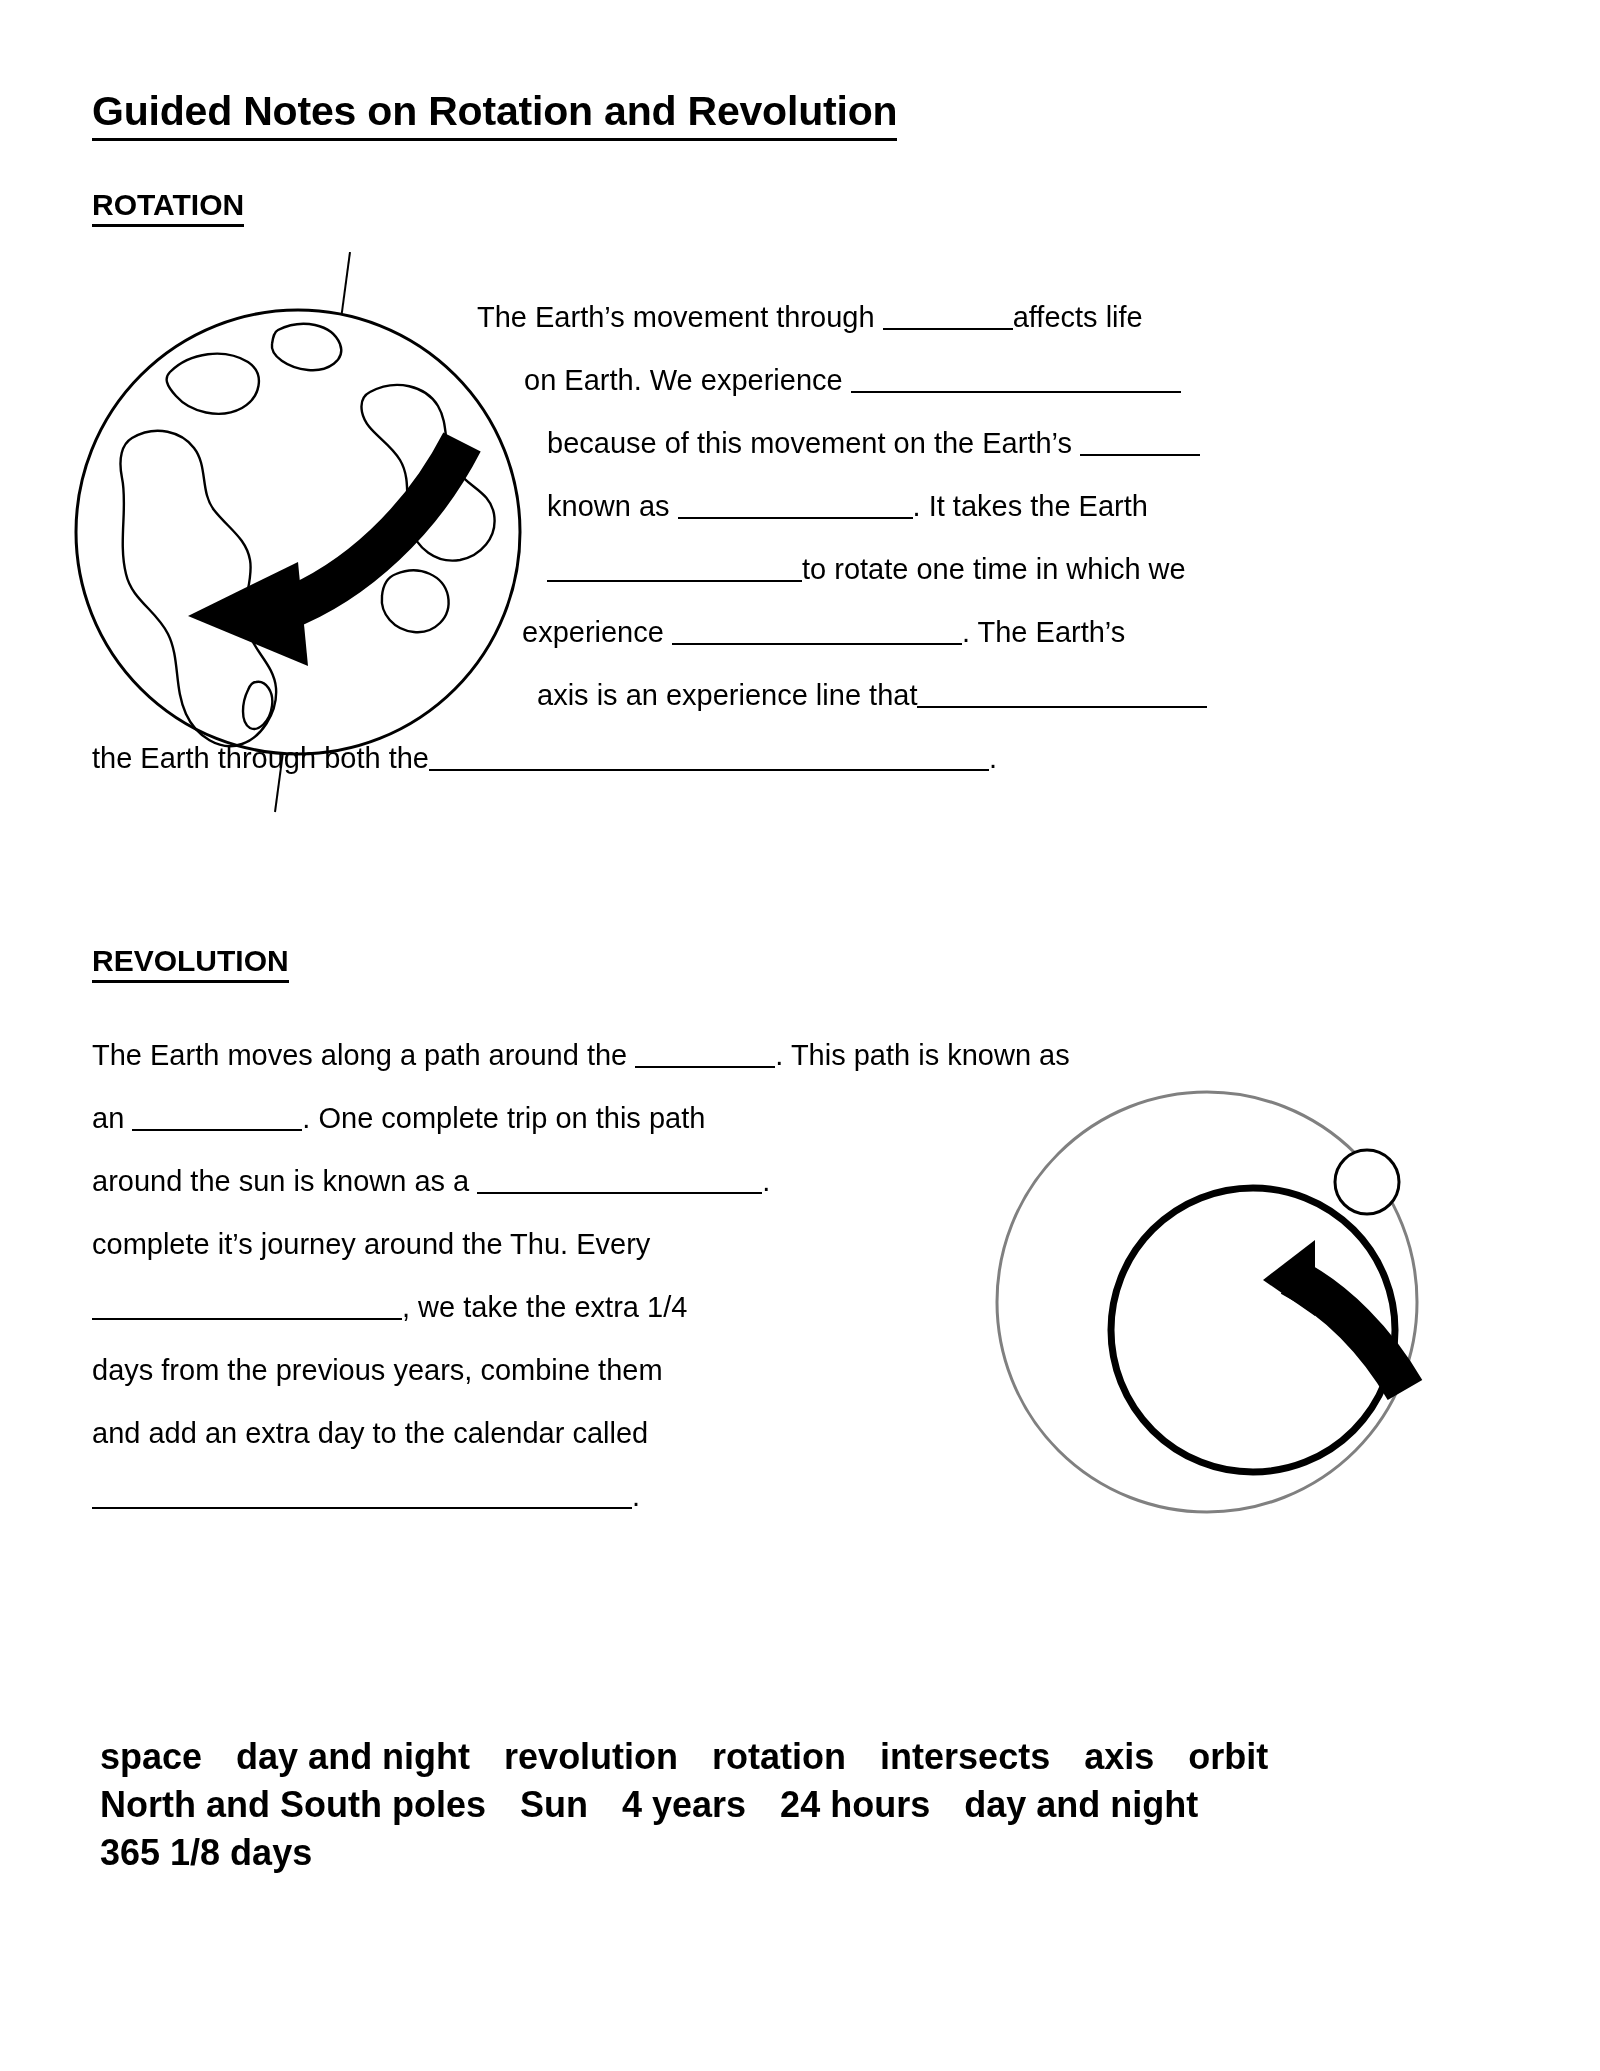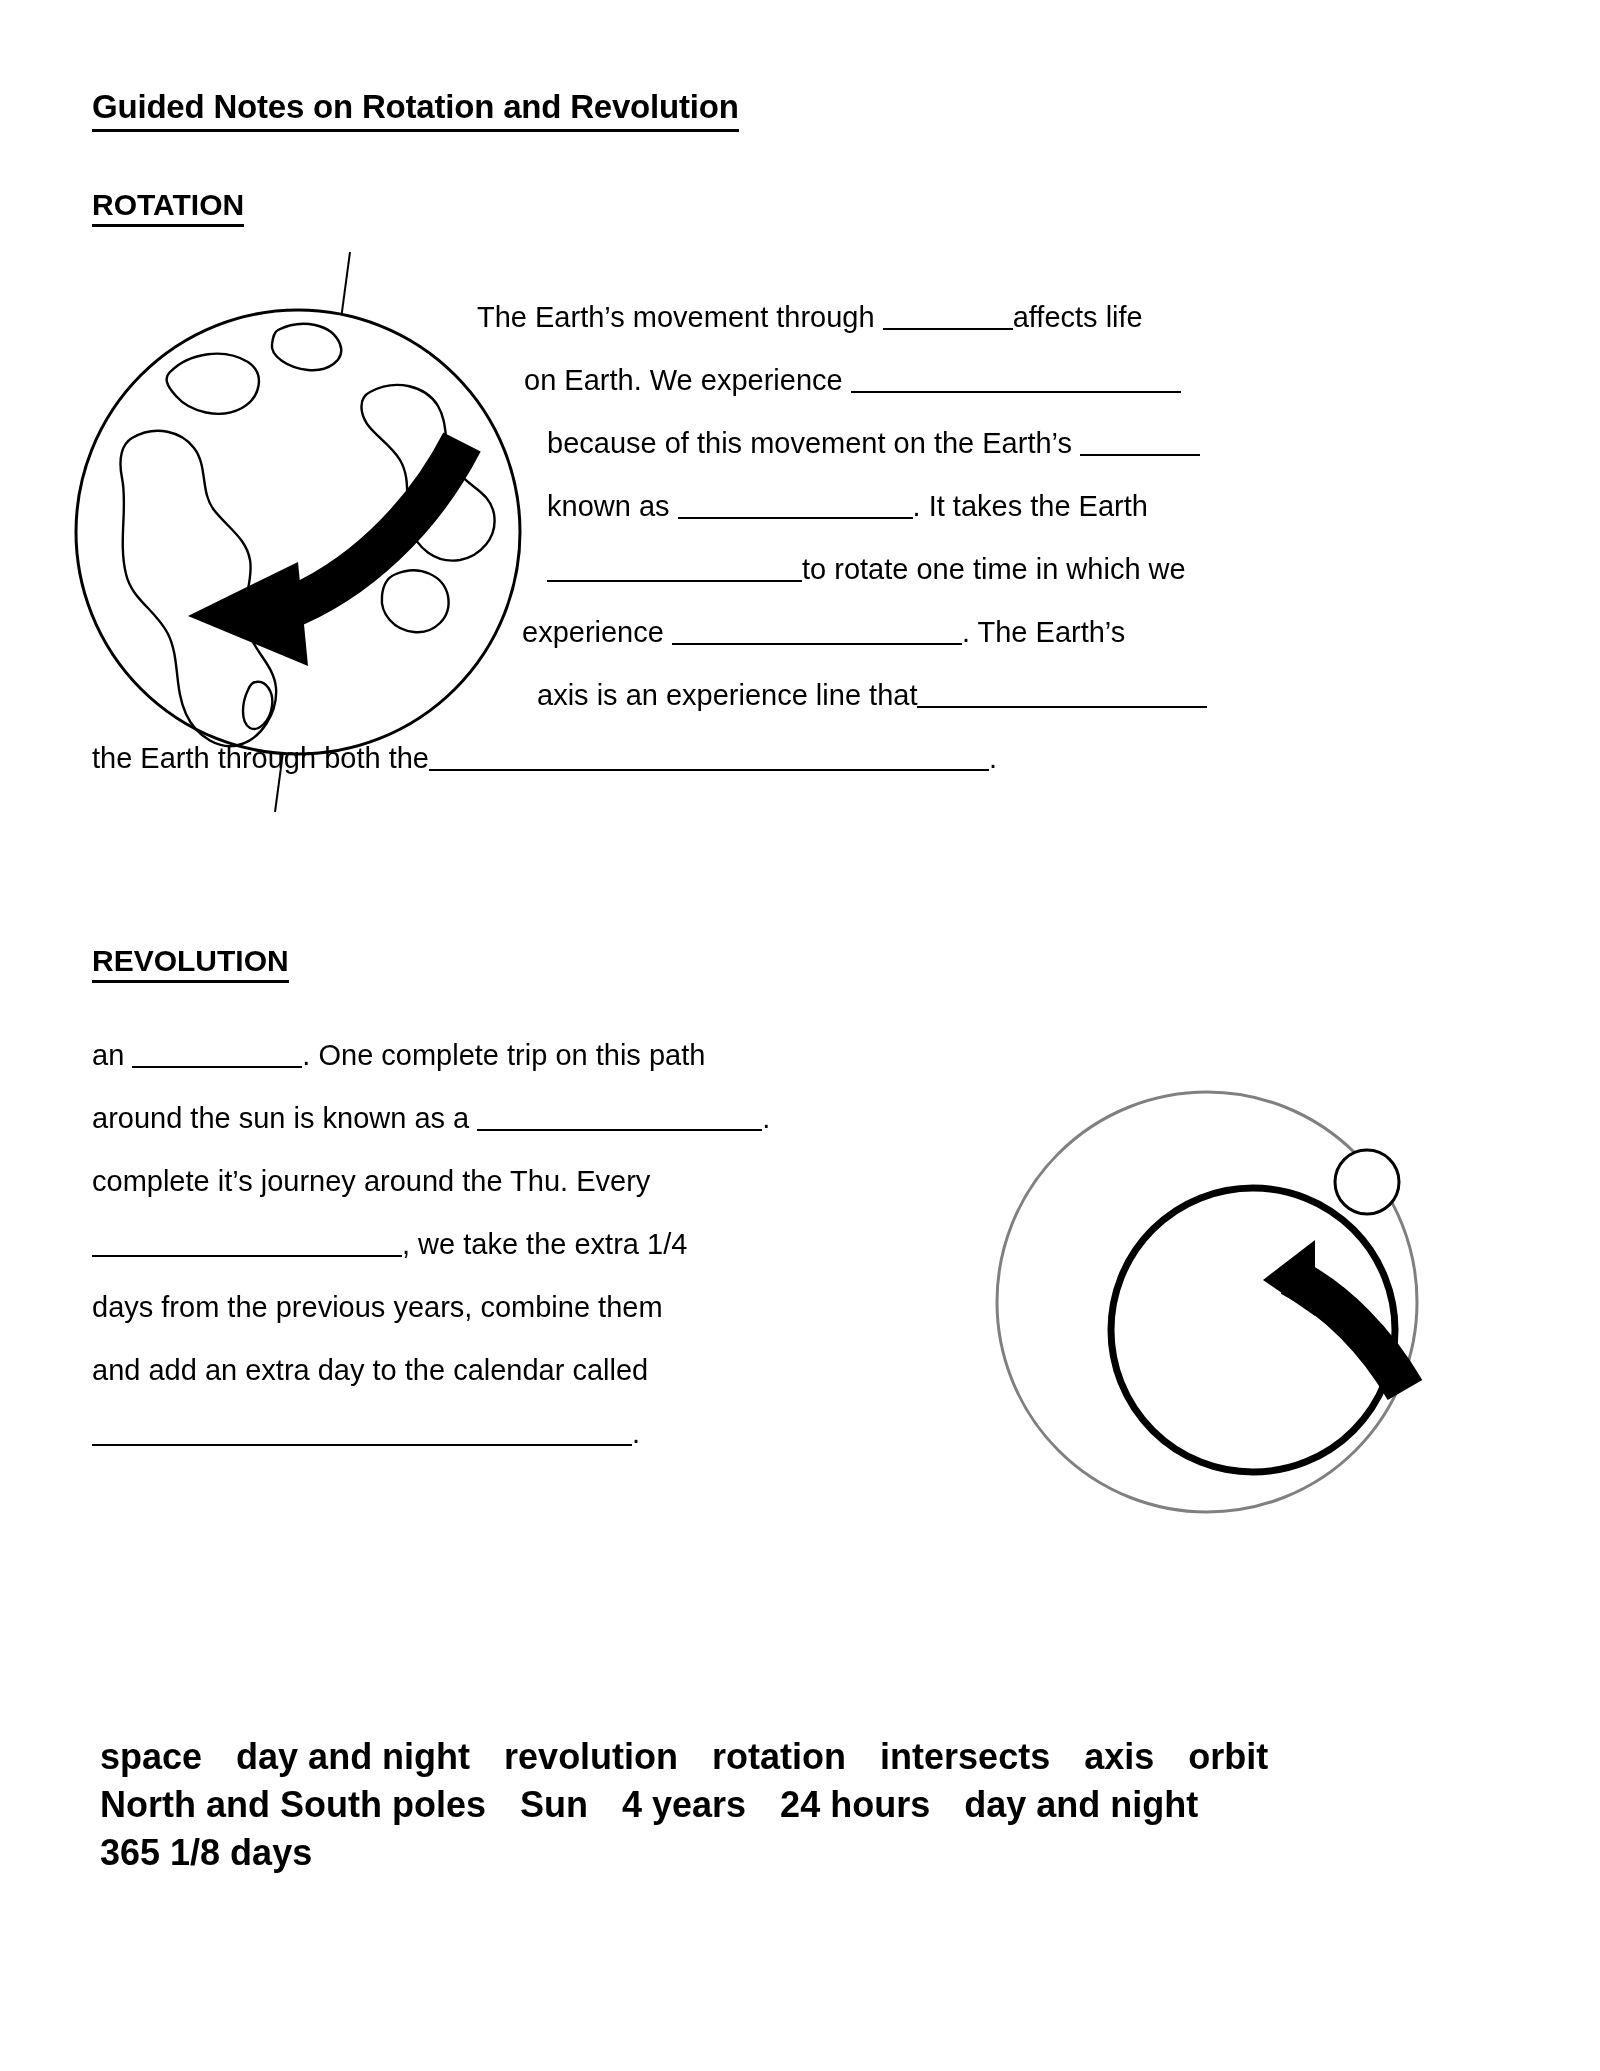--- a/index.html
+++ b/index.html
@@ -17,21 +17,21 @@
     height: 2071px;
     background: #ffffff;
     overflow: hidden;
   }
 
   
   .doc-title {
     position: absolute;
     left: 92px;
     top: 88px;
-    font-size: 33px;
+    font-size: 41px;
     font-weight: bold;
     letter-spacing: -0.2px;
     border-bottom: 3px solid #000;
     padding-bottom: 3px;
     display: inline-block;
     line-height: 1.15;
     white-space: nowrap;
   }
   .sec-heading {
     position: absolute;
@@ -158,20 +158,21 @@
       <circle cx="382" cy="102" r="32" fill="#ffffff" stroke="#000" stroke-width="3"></circle>
 
       <g>
         <path d="M420,310 C392,262 352,220 305,196" fill="none" stroke="#000" stroke-width="40" stroke-linecap="butt"></path>
         <polygon points="330,160 278,200 330,236" fill="#000"></polygon>
       </g>
     </svg>
   </div>
 
   <div class="body-block" id="revolution-text">
+      <p class="ln"><span>The Earth moves along a path around the </span><span class="blank" style="width: 140px;"></span><span>.  This path is known as</span></p>
       <p class="ln"><span>an </span><span class="blank" style="width: 170px;"></span><span>.  One complete trip on this path</span></p>
       <p class="ln"><span>around the sun is known as a </span><span class="blank" style="width: 285px;"></span><span>.</span></p>
       <p class="ln"><span>complete it’s journey around the Thu.  Every</span></p>
       <p class="ln"><span class="blank" style="width: 310px;"></span><span>, we take the extra 1/4</span></p>
       <p class="ln"><span>days from the previous years, combine them</span></p>
       <p class="ln"><span>and add an extra day to the calendar called</span></p>
       <p class="ln"><span class="blank" style="width: 540px;"></span><span>.</span></p>
     </div>
 
   <div id="word-bank">

